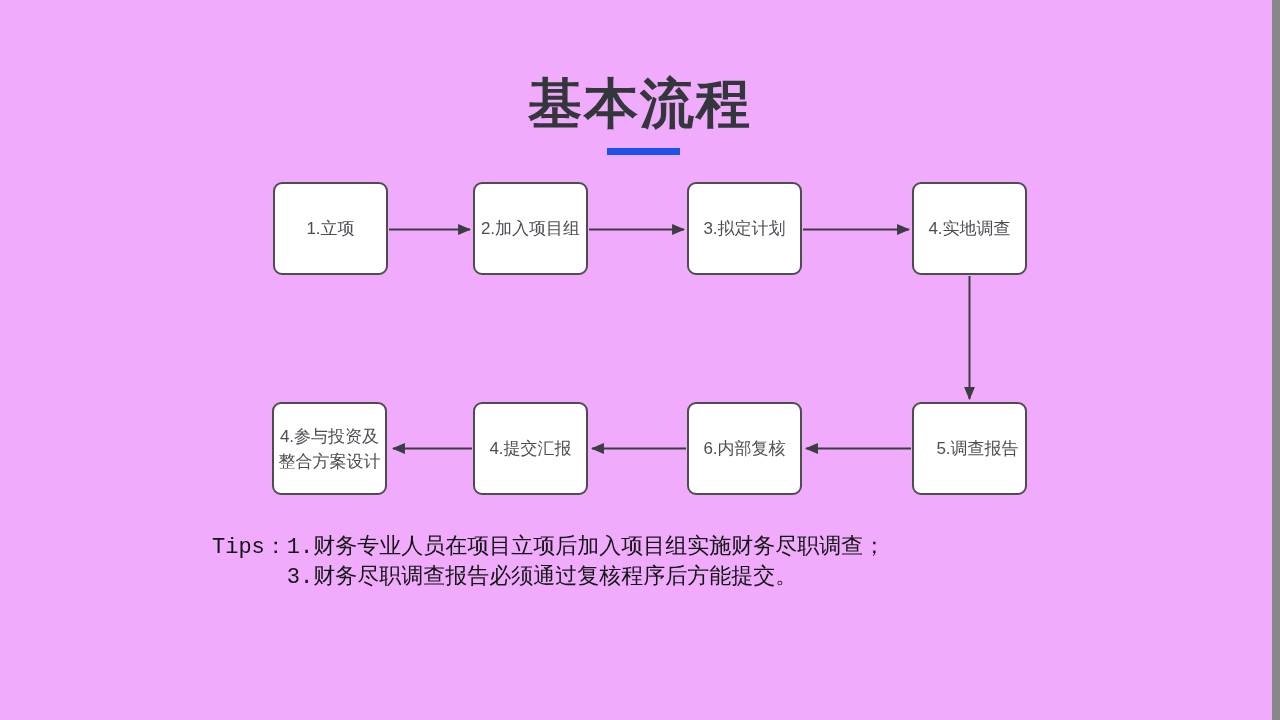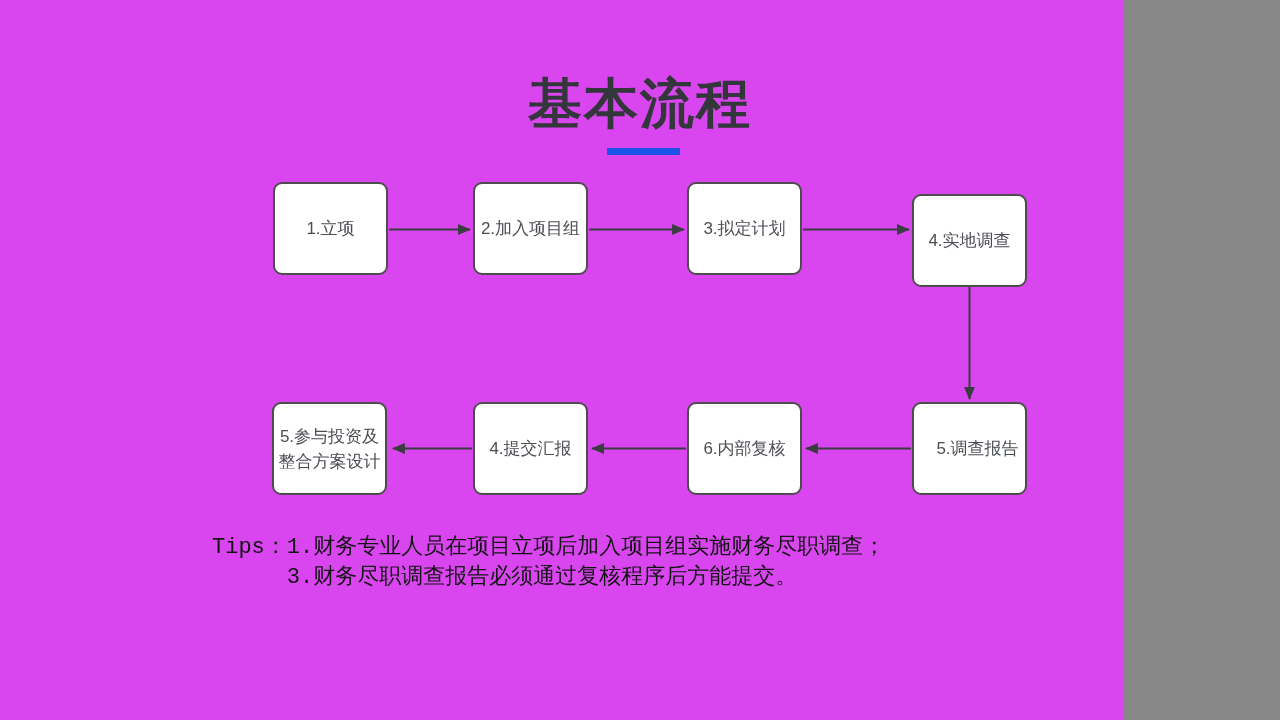--- a/index.html
+++ b/index.html
@@ -7,22 +7,22 @@
     --box-border:#4d4d4d;
     --arrow-color:#3a3d42;
     --title-text:#33363b;
     --box-text:#4a4d52;
     --tips-text:#141414;
   }
   *{margin:0;padding:0;box-sizing:border-box;}
   html,body{background:#888;}
   .slide{
     position:relative;
-    width:1124px;height:720px;
-    background:#d946ef;
+    width:1272px;height:720px;
+    background:#f0abfc;
     overflow:hidden;
     font-family:"Liberation Sans","DejaVu Sans",sans-serif;
   }
   .title{
     position:absolute;
     left:0;top:68px;width:1280px;
     text-align:center;
     font-size:54px;
     font-weight:bold;
     letter-spacing:2px;
@@ -47,21 +47,21 @@
   }
   .step-label{
     font-size:17px;
     color:var(--box-text);
     line-height:25px;
     white-space:pre-line;
   }
   .pos-1{left:273px;top:182px;}
   .pos-2{left:473px;top:182px;}
   .pos-3{left:687px;top:182px;}
-  .pos-4{left:912px;top:194px;text-align:center;}
+  .pos-4{left:912px;top:182px;text-align:center;}
   .pos-5{left:912px;top:402px;padding-left:16px;}
   .pos-6{left:687px;top:402px;}
   .pos-7{left:473px;top:402px;}
   .pos-8{left:272px;top:402px;}
   svg.arrows{
     position:absolute;left:0;top:0;
     width:1280px;height:720px;
     pointer-events:none;
   }
   svg.arrows line{
@@ -123,21 +123,21 @@
   <div class="step-box pos-5">
     <span class="step-label">5.调查报告</span>
   </div>
   <div class="step-box pos-6">
     <span class="step-label">6.内部复核</span>
   </div>
   <div class="step-box pos-7">
     <span class="step-label">4.提交汇报</span>
   </div>
   <div class="step-box pos-8">
-    <span class="step-label">5.参与投资及
+    <span class="step-label">4.参与投资及
 整合方案设计</span>
   </div>
 
   <div class="tips">
     <span class="tips-label">Tips：</span>
     <span class="tips-items">
       <span style="display:block">1.财务专业人员在项目立项后加入项目组实施财务尽职调查；</span>
       <span style="display:block">3.财务尽职调查报告必须通过复核程序后方能提交。</span>
     </span>
   </div>

